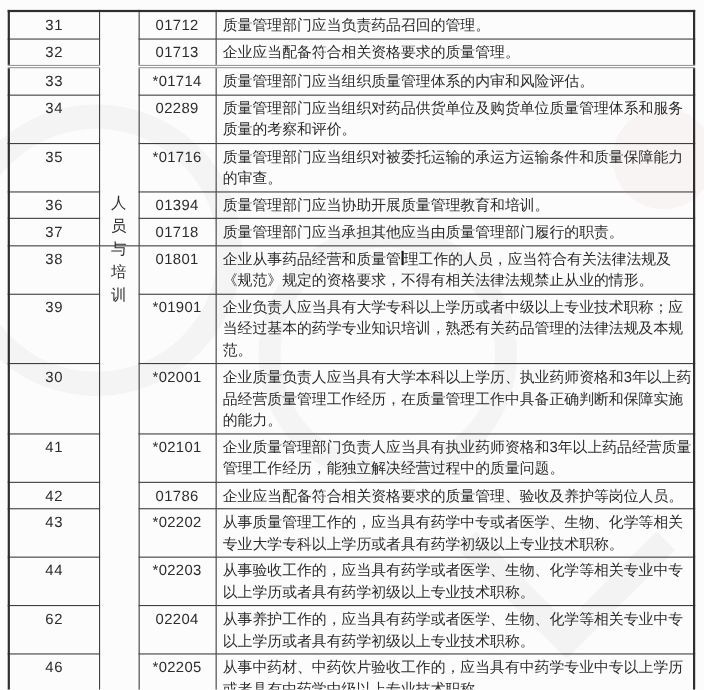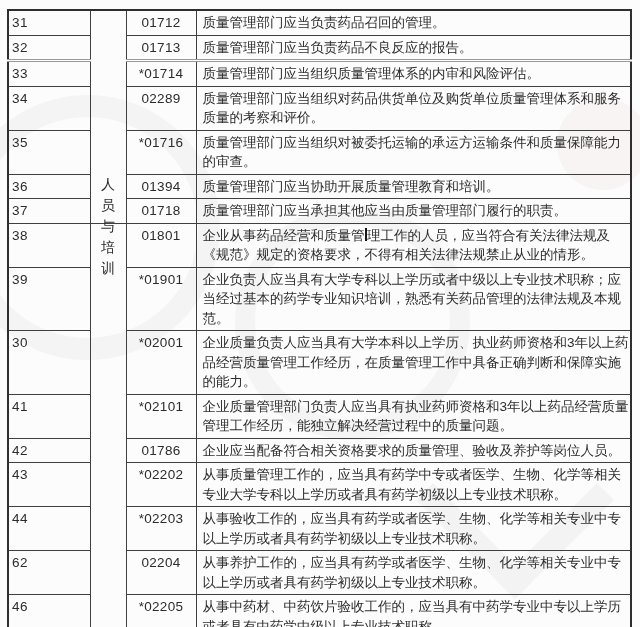--- a/index.html
+++ b/index.html
@@ -26,21 +26,21 @@
     width:623px;border-collapse:collapse;table-layout:fixed;
     border:2px solid #2e2e2e;background:transparent;
   }
   td{
     border:1px solid var(--border);
     vertical-align:top;
     font-size:13.5px;line-height:19.5px;
     padding:2px 3px;
     background:transparent;
   }
-  td.col-no{letter-spacing:.5px;margin-top:36px;}
+  td.col-no{text-align:center;letter-spacing:.5px;margin-top:36px;}
   td.col-cat{text-align:center;padding:0;}
   td.col-code{text-align:center;letter-spacing:.3px;margin-left:12px;}
   td.col-desc{padding:2px 0 2px 6px;text-align:left;}
   tr.heavy-top td{border-top:3px double var(--heavy);}
   .cat-wrap{
     display:flex;flex-direction:column;align-items:center;justify-content:center;
     height:100%;width:100%;
   }
   .cat-label{
     display:flex;flex-direction:column;align-items:center;
@@ -71,21 +71,21 @@
     <tbody>
         <tr>
           <td class="col-no">31</td>
           <td class="col-cat" rowspan="7"></td>
           <td class="col-code">01712</td>
           <td class="col-desc">质量管理部门应当负责药品召回的管理。</td>
         </tr>
         <tr>
           <td class="col-no">32</td>
           <td class="col-code">01713</td>
-          <td class="col-desc">质量管理部门应当负责药品不良反应的报告。</td>
+          <td class="col-desc">企业应当配备符合相关资格要求的质量管理。</td>
         </tr>
         <tr class="heavy-top">
           <td class="col-no">33</td>
           <td class="col-code">*01714</td>
           <td class="col-desc">质量管理部门应当组织质量管理体系的内审和风险评估。</td>
         </tr>
         <tr>
           <td class="col-no">34</td>
           <td class="col-code">02289</td>
           <td class="col-desc">质量管理部门应当组织对药品供货单位及购货单位质量管理体系和服务质量的考察和评价。</td>

